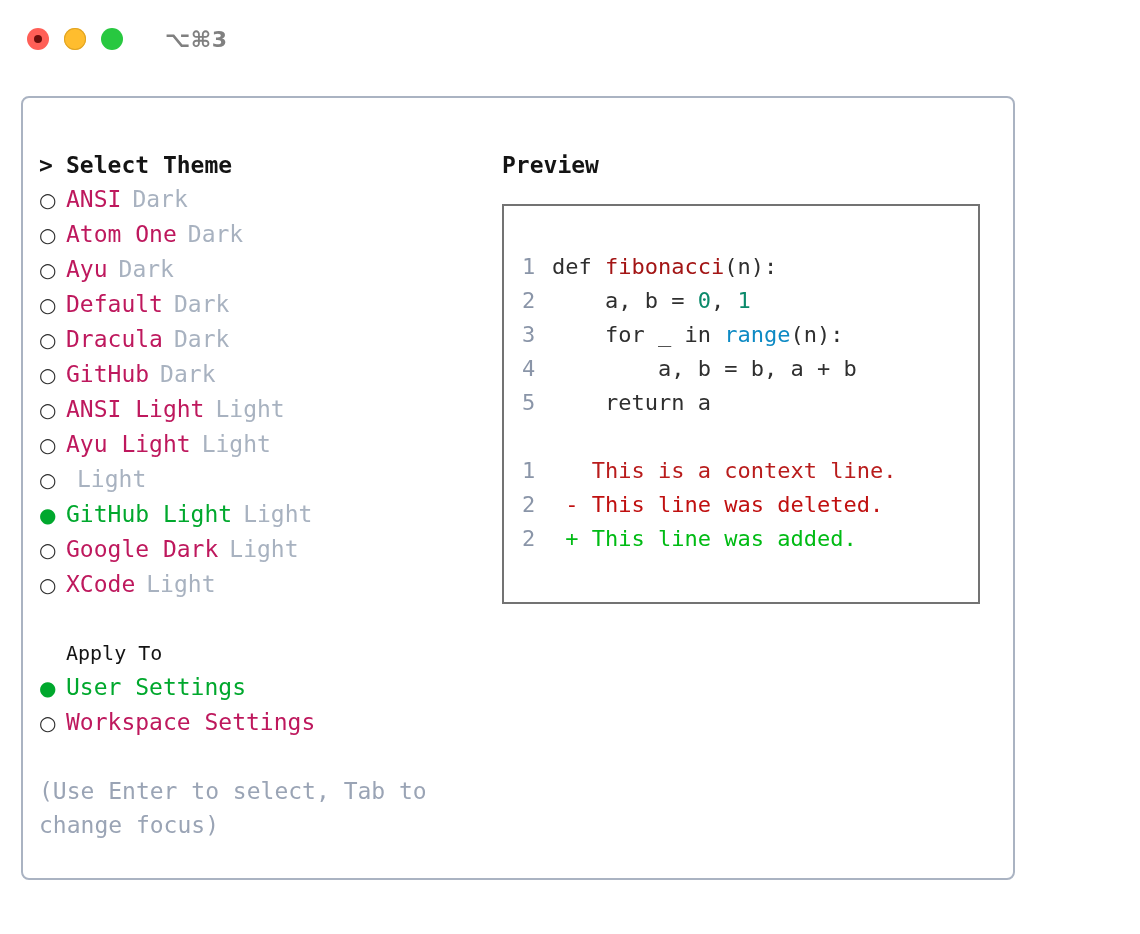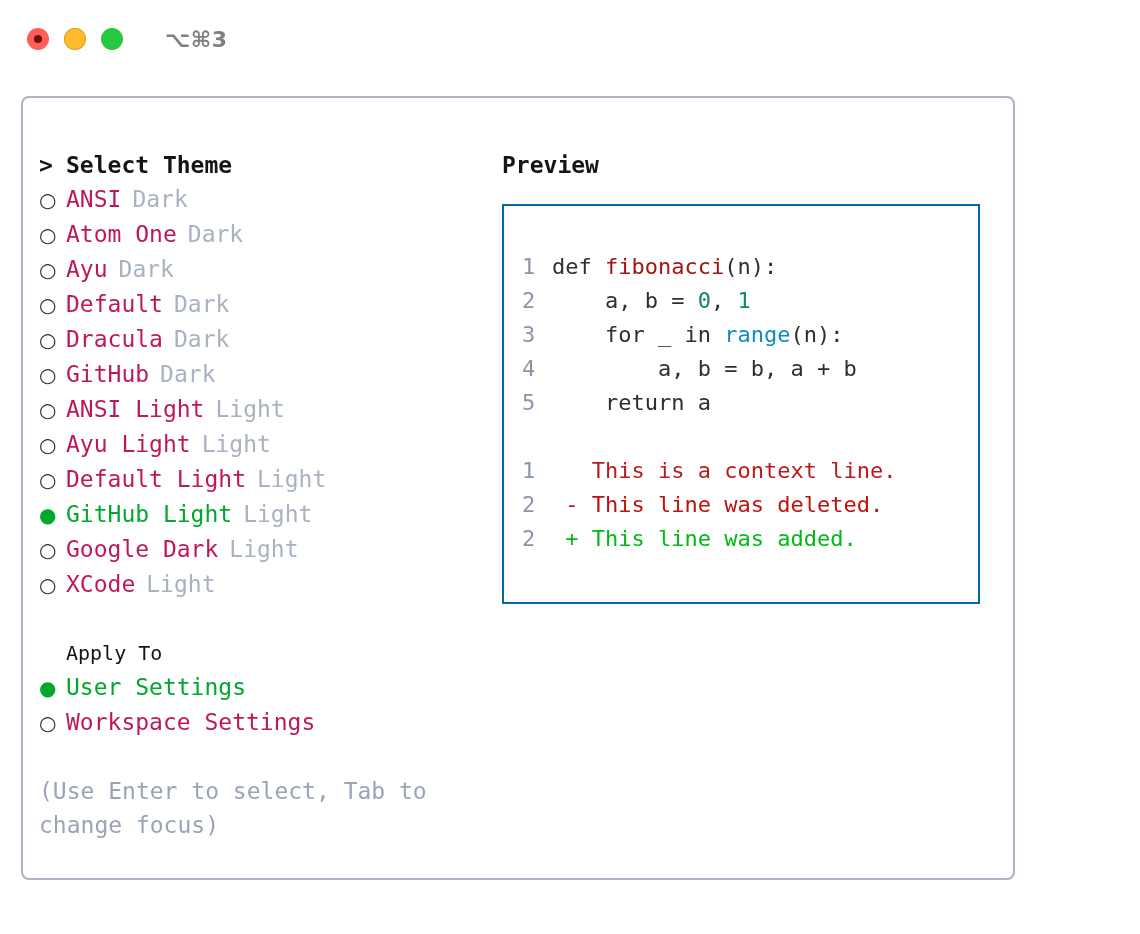--- a/index.html
+++ b/index.html
@@ -150,21 +150,21 @@
     font-size: 23px;
     font-weight: bold;
     color: #141414;
     line-height: 34px;
     margin-bottom: 22px;
   }
 
   .preview-box {
     width: 478px;
     height: 400px;
-    border: 2px solid #0369a1;
+    border: 2px solid #737373;
     background: #ffffff;
     padding: 44px 0 0 18px;
   }
 
   .code-line {
     font-size: 22px;
     line-height: 34px;
     white-space: pre;
     color: #2f2f2f;
   }
@@ -208,21 +208,21 @@
 
         <div id="theme-list">
             <div class="opt-row"><span class="bullet">○</span><span class="opt-label">ANSI</span><span class="opt-tag">Dark</span></div>
             <div class="opt-row"><span class="bullet">○</span><span class="opt-label">Atom One</span><span class="opt-tag">Dark</span></div>
             <div class="opt-row"><span class="bullet">○</span><span class="opt-label">Ayu</span><span class="opt-tag">Dark</span></div>
             <div class="opt-row"><span class="bullet">○</span><span class="opt-label">Default</span><span class="opt-tag">Dark</span></div>
             <div class="opt-row"><span class="bullet">○</span><span class="opt-label">Dracula</span><span class="opt-tag">Dark</span></div>
             <div class="opt-row"><span class="bullet">○</span><span class="opt-label">GitHub</span><span class="opt-tag">Dark</span></div>
             <div class="opt-row"><span class="bullet">○</span><span class="opt-label">ANSI Light</span><span class="opt-tag">Light</span></div>
             <div class="opt-row"><span class="bullet">○</span><span class="opt-label">Ayu Light</span><span class="opt-tag">Light</span></div>
-            <div class="opt-row"><span class="bullet">○</span><span class="opt-label">Default Light</span><span class="opt-tag">Light</span></div>
+            <div class="opt-row"><span class="bullet">○</span><span class="opt-tag">Light</span></div>
             <div class="opt-row selected"><span class="bullet on">●</span><span class="opt-label">GitHub Light</span><span class="opt-tag">Light</span></div>
             <div class="opt-row"><span class="bullet">○</span><span class="opt-label">Google Dark</span><span class="opt-tag">Light</span></div>
             <div class="opt-row"><span class="bullet">○</span><span class="opt-label">XCode</span><span class="opt-tag">Light</span></div>
           </div>
 
         <div class="group-gap"></div>
 
         <div class="group-head">Apply To</div>
 
         <div id="apply-list">

